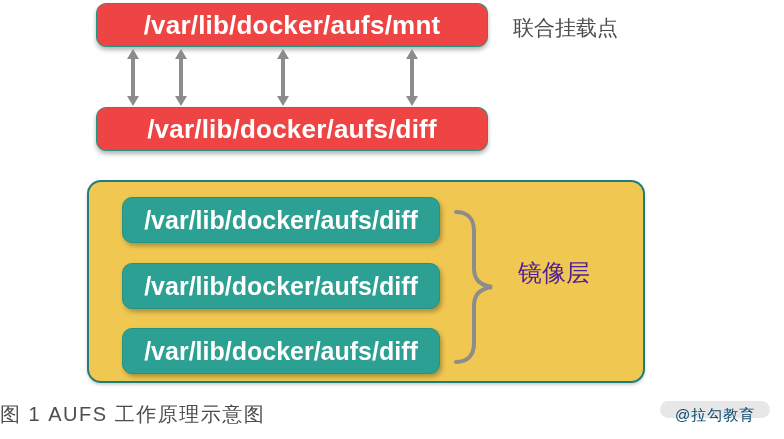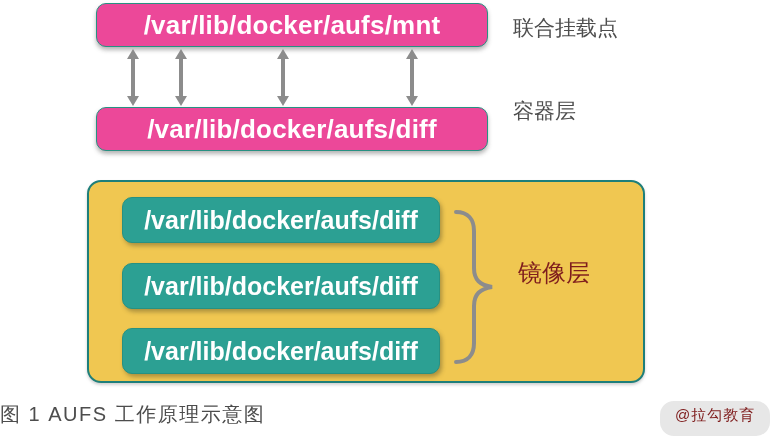--- a/index.html
+++ b/index.html
@@ -6,21 +6,21 @@
   body {
     width: 784px; height: 439px;
     font-family: "Liberation Sans", "DejaVu Sans", sans-serif;
     position: relative; overflow: hidden;
   }
   .stage { position: absolute; inset: 0; }
 
   
   .teal-box {
     position: absolute;
-    background: #ec4899;
+    background: #ef4444;
     border: 1px solid #279182;
     border-radius: 10px;
     box-shadow: 0 3px 4px rgba(90,90,90,0.45);
     display: flex; align-items: center; justify-content: center;
     color: #ffffff; font-weight: 600; font-size: 26px;
     letter-spacing: 0.2px;
     box-sizing: border-box;
   }
   .box-mnt  { left: 96px; top: 3px;   width: 392px; height: 44px; }
   .box-diff { left: 96px; top: 107px; width: 392px; height: 44px; }
@@ -62,38 +62,38 @@
     box-sizing: border-box;
   }
   .inner-1 { top: 15px; }
   .inner-2 { top: 81px; }
   .inner-3 { top: 146px; }
 
   
   .brace { position: absolute; left: 451px; top: 209px; width: 46px; height: 156px; }
   .brace-label {
     position: absolute; left: 502px; top: 258px; width: 104px;
-    text-align: center; color: #7f1d1d;
+    text-align: center; color: #4c1d95;
     font-size: 24px; line-height: 29px; font-weight: 500;
     white-space: nowrap;
   }
 
   
   .caption {
     position: absolute; left: 0; right: 0; top: 401px;
     text-align: left;
     color: #4D4D4D; font-size: 20px; letter-spacing: 1.5px;
   }
 
   
   .watermark {
     position: absolute; left: 660px; top: 401px;
-    height: 35px; line-height: 27px; padding: 0 15px;
+    height: 17px; line-height: 27px; padding: 0 15px;
     background: #E7E7E7; border-radius: 14px;
-    color: #7f1d1d; font-size: 15px; letter-spacing: 1px;
+    color: #0c4a6e; font-size: 15px; letter-spacing: 1px;
     white-space: nowrap;
   }
 </style>
 </head>
 <body>
 
 <div class="stage">
 
   <div class="teal-box box-mnt">
     <span>/var/lib/docker/aufs/mnt</span>
@@ -118,21 +118,20 @@
   <svg class="arrow a4" viewBox="0 0 16 57">
     <line x1="8" y1="8" x2="8" y2="49" stroke="#8C8C8C" stroke-width="4"></line>
     <path d="M8 0 L14 10 L2 10 Z" fill="#8C8C8C"></path>
     <path d="M8 57 L14 47 L2 47 Z" fill="#8C8C8C"></path>
   </svg>
 
   <div class="teal-box box-diff">
     <span>/var/lib/docker/aufs/diff</span>
   </div>
   <div class="side-label label-container">
-    <div>容器层</div>
   </div>
 
   <div class="yellow-container">
     <div class="inner-box inner-1">
       <span>/var/lib/docker/aufs/diff</span>
     </div>
     <div class="inner-box inner-2">
       <span>/var/lib/docker/aufs/diff</span>
     </div>
     <div class="inner-box inner-3">

